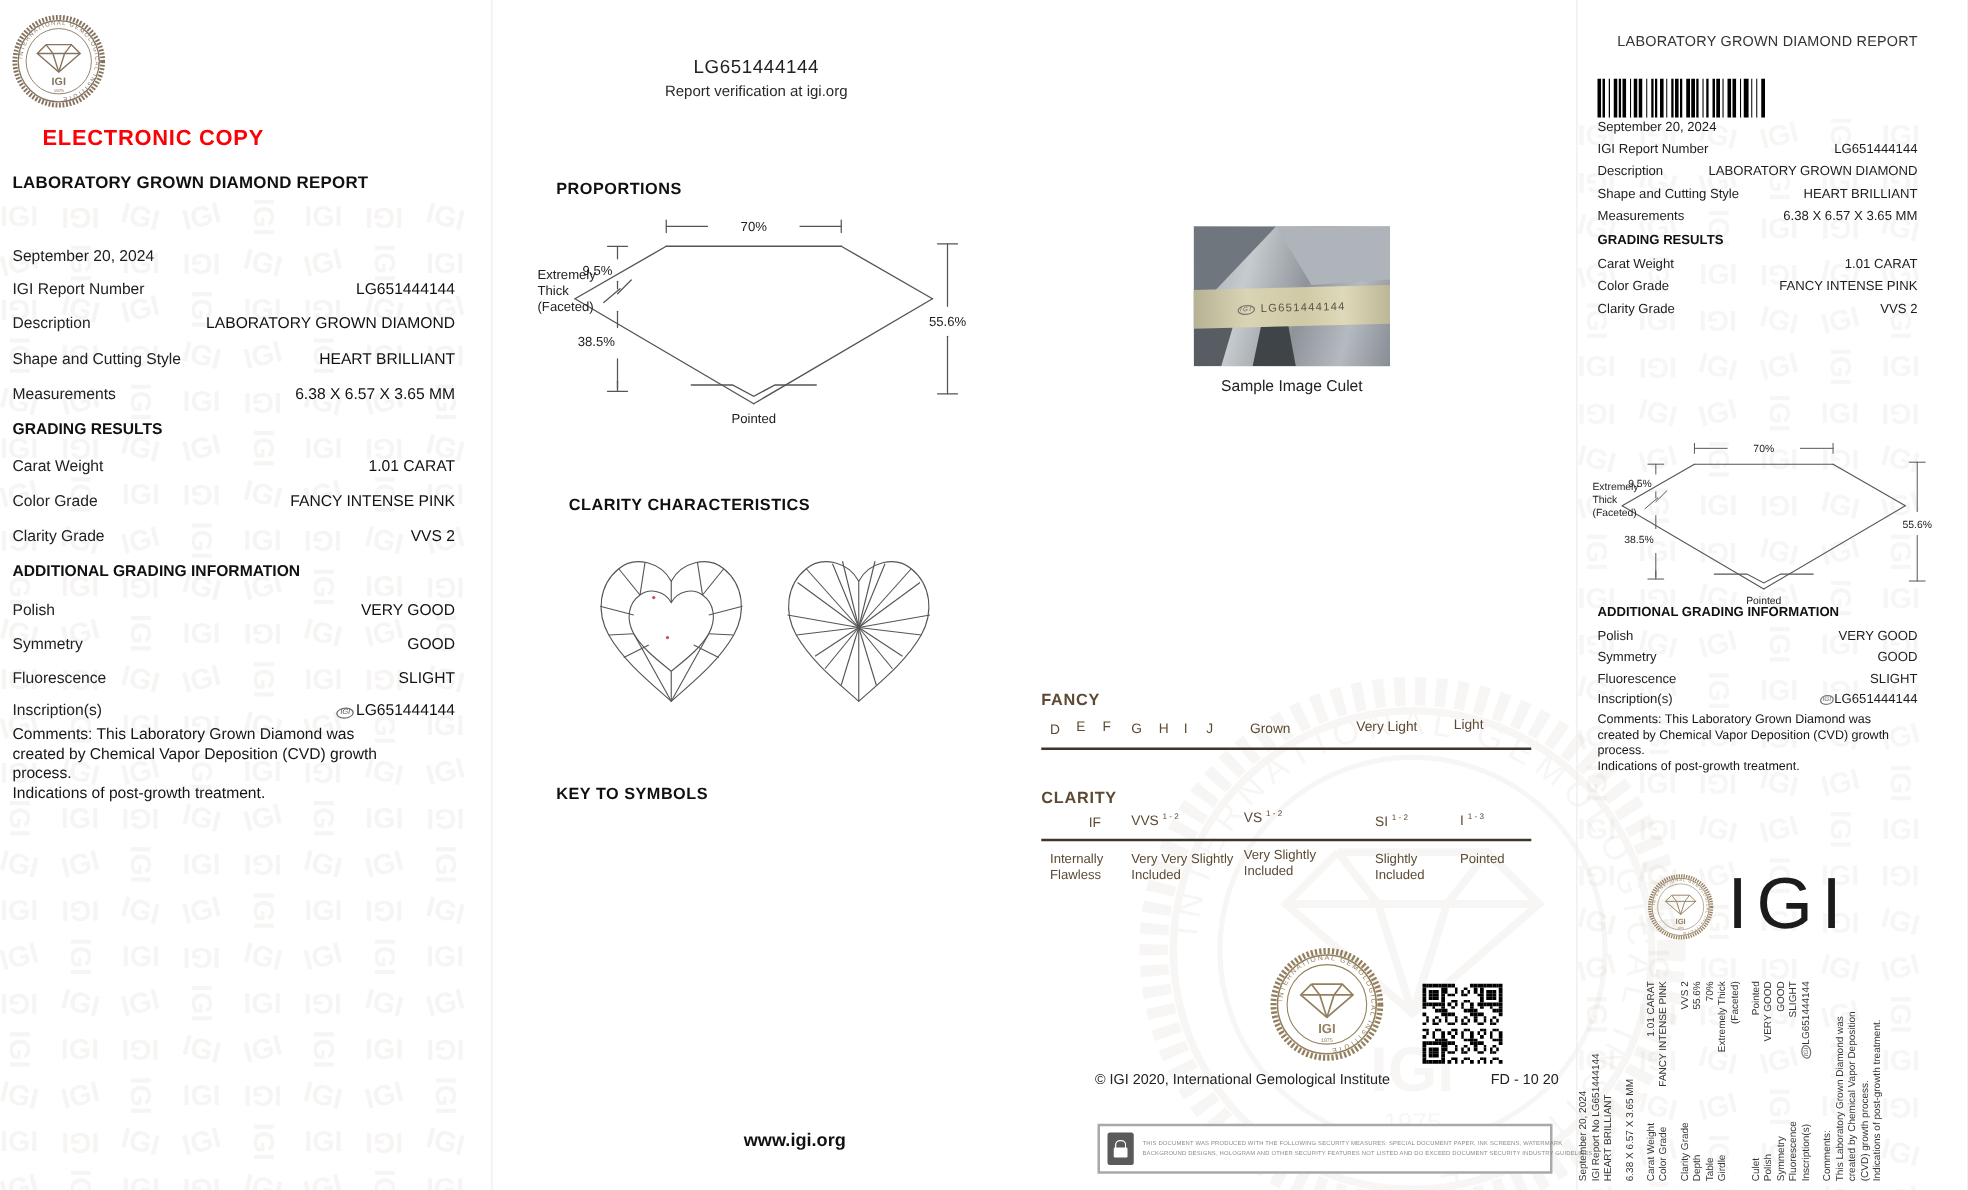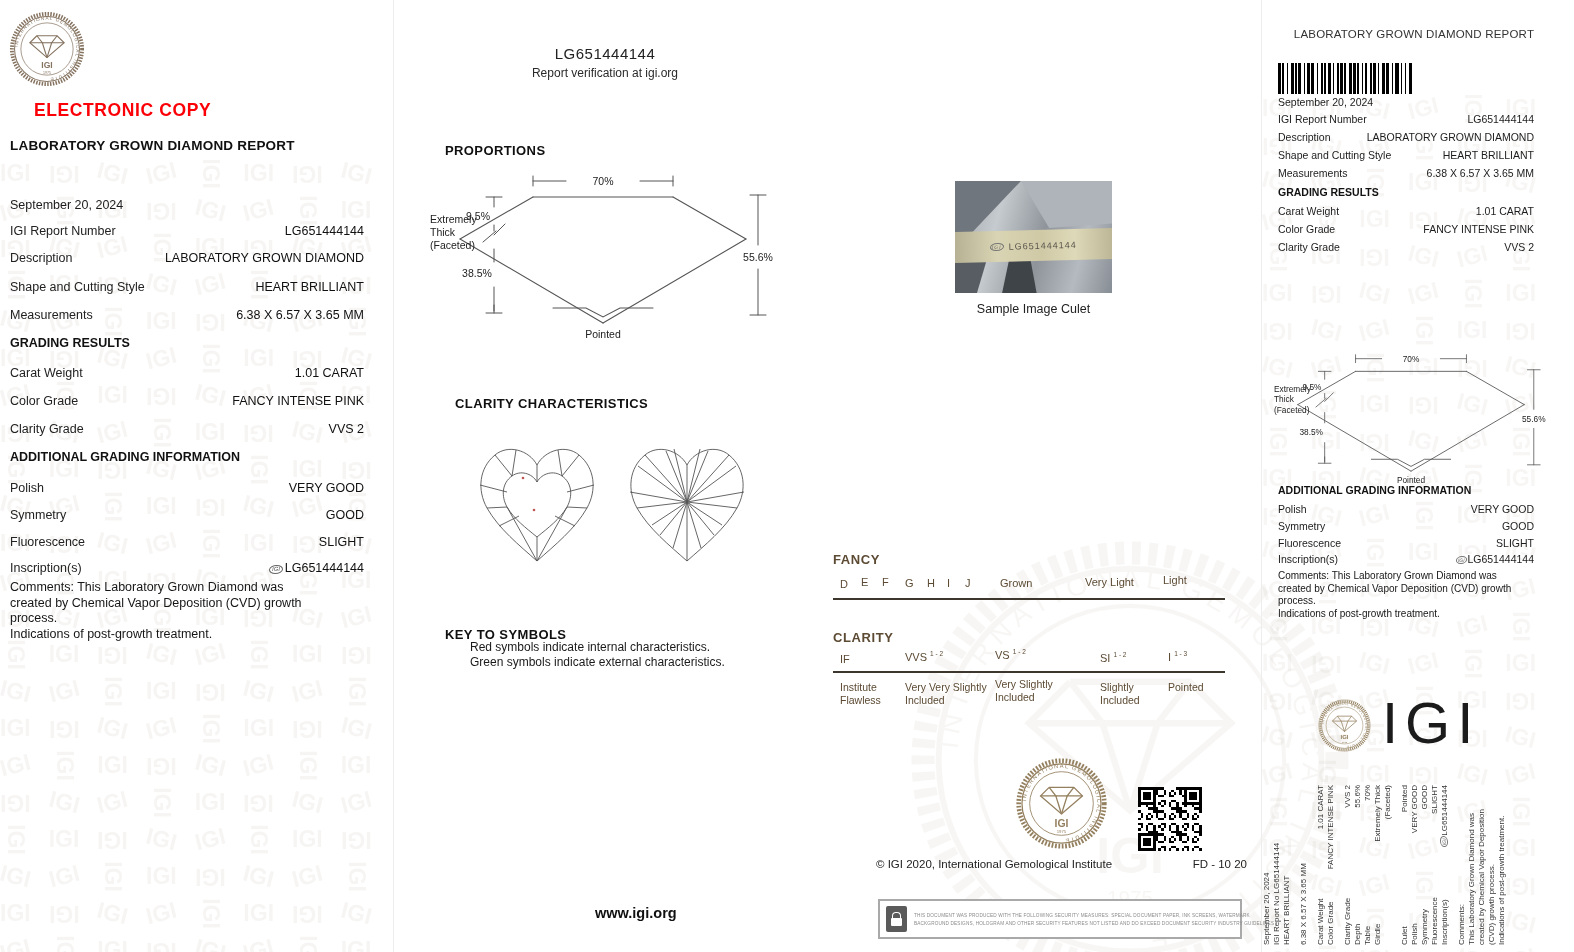--- a/index.html
+++ b/index.html
@@ -602,24 +602,20 @@
       <line x1="65" y1="62" x2="30" y2="85"></line>
         <line x1="65" y1="62" x2="38" y2="95"></line>
       <line x1="65" y1="62" x2="100" y2="85"></line>
         <line x1="65" y1="62" x2="92" y2="95"></line>
       <line x1="65" y1="62" x2="51" y2="108"></line>
         <line x1="65" y1="62" x2="79" y2="108"></line>
     </g>
   </svg>
 
   <div class="abs secthdr" style="left:445px;top:615px;margin-top:12px;">KEY TO SYMBOLS</div>
-  <div class="abs keytxt" style="left:470px;top:640px;">
-    <div>Red symbols indicate internal characteristics.</div>
-    <div>Green symbols indicate external characteristics.</div>
-  </div>
 
   <div class="abs wwwtxt" style="left:595px;top:905px;">www.igi.org</div>
 
   <div class="sample" style="left:955px;top:181px;">
     <div class="shard" style="background:#70767d;clip-path:polygon(0 0,42% 0,0 62%);"></div>
     <div class="shard" style="background:#aeb4ba;clip-path:polygon(42% 0,100% 0,100% 38%,60% 42%);"></div>
     <div class="shard" style="background:#3f4449;clip-path:polygon(30% 100%,52% 100%,47% 62%,36% 60%);"></div>
     <div class="shard" style="background:#575d63;clip-path:polygon(0 70%,22% 62%,14% 100%,0 100%);"></div>
     <div class="girdleband">
       <span class="girdletext"><span class="igimini2">IGI</span> <span>LG651444144</span></span>
@@ -634,27 +630,27 @@
   <span class="scl" style="left:905px;top:577px;">G</span>
   <span class="scl" style="left:927px;top:577px;">H</span>
   <span class="scl" style="left:947px;top:577px;">I</span>
   <span class="scl" style="left:965px;top:577px;">J</span>
   <span class="scl" style="left:1000px;top:577px;">Grown</span>
   <span class="scl" style="left:1085px;top:576px;">Very Light</span>
   <span class="scl" style="left:1163px;top:574px;">Light</span>
   <div class="sclline" style="left:833px;top:598px;width:392px;"></div>
 
   <div class="abs brownhdr" style="left:833px;top:630px;">CLARITY</div>
-  <span class="scl" style="left:840px;top:652px;"><span>IF</span><sup></sup></span>
+  <span class="scl" style="left:871px;top:652px;"><span>IF</span><sup></sup></span>
   <span class="scl" style="left:905px;top:650px;"><span>VVS</span> <sup>1 - 2</sup></span>
   <span class="scl" style="left:995px;top:648px;"><span>VS</span> <sup>1 - 2</sup></span>
   <span class="scl" style="left:1100px;top:651px;"><span>SI</span> <sup>1 - 2</sup></span>
   <span class="scl" style="left:1168px;top:650px;"><span>I</span> <sup>1 - 3</sup></span>
   <div class="sclline" style="left:833px;top:671px;width:392px;height:1.5px;"></div>
-  <div class="scdesc" style="left:840px;top:681px;width:62px;">Institute Flawless</div>
+  <div class="scdesc" style="left:840px;top:681px;width:62px;">Internally Flawless</div>
   <div class="scdesc" style="left:905px;top:681px;width:100px;">Very Very Slightly Included</div>
   <div class="scdesc" style="left:995px;top:678px;width:82px;">Very Slightly Included</div>
   <div class="scdesc" style="left:1100px;top:681px;width:56px;">Slightly Included</div>
   <div class="scdesc" style="left:1168px;top:681px;width:70px;">Pointed</div>
 
   <svg class="abs" style="left:1014px;top:756px;color:#94805f;" width="95" height="95" viewBox="0 0 100 100">
       <use href="#sealdef"></use>
     </svg>
   <div id="qr" style="left:1138px;top:787px;">
       <i class="b"></i>

